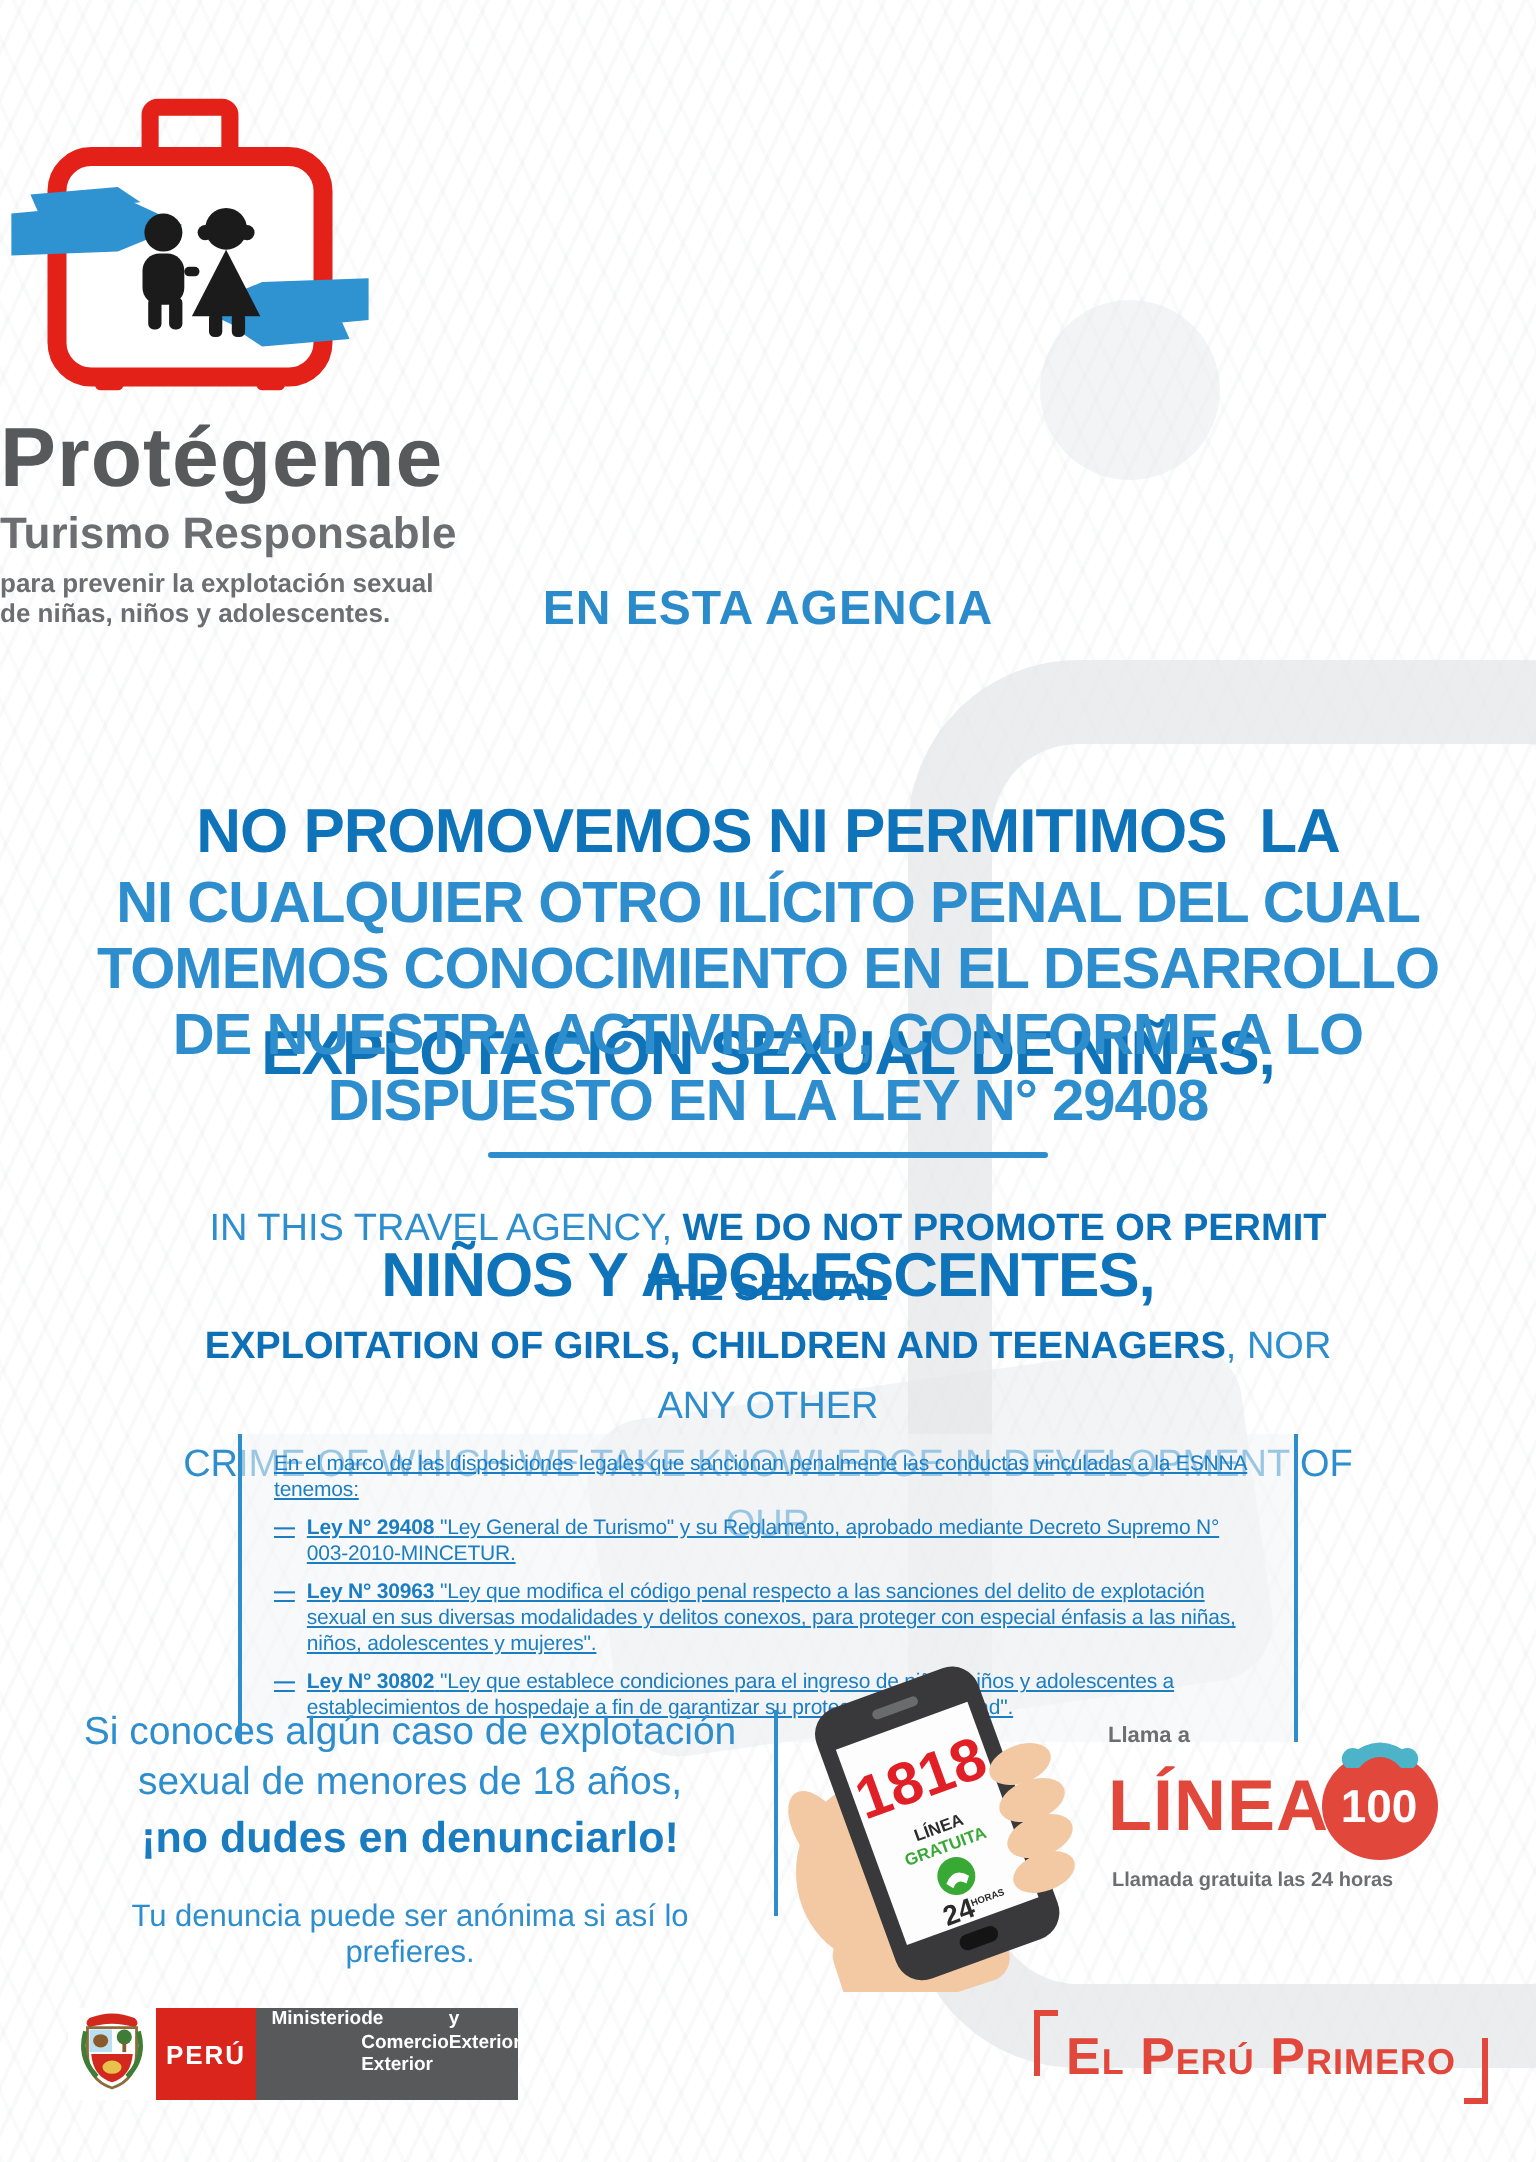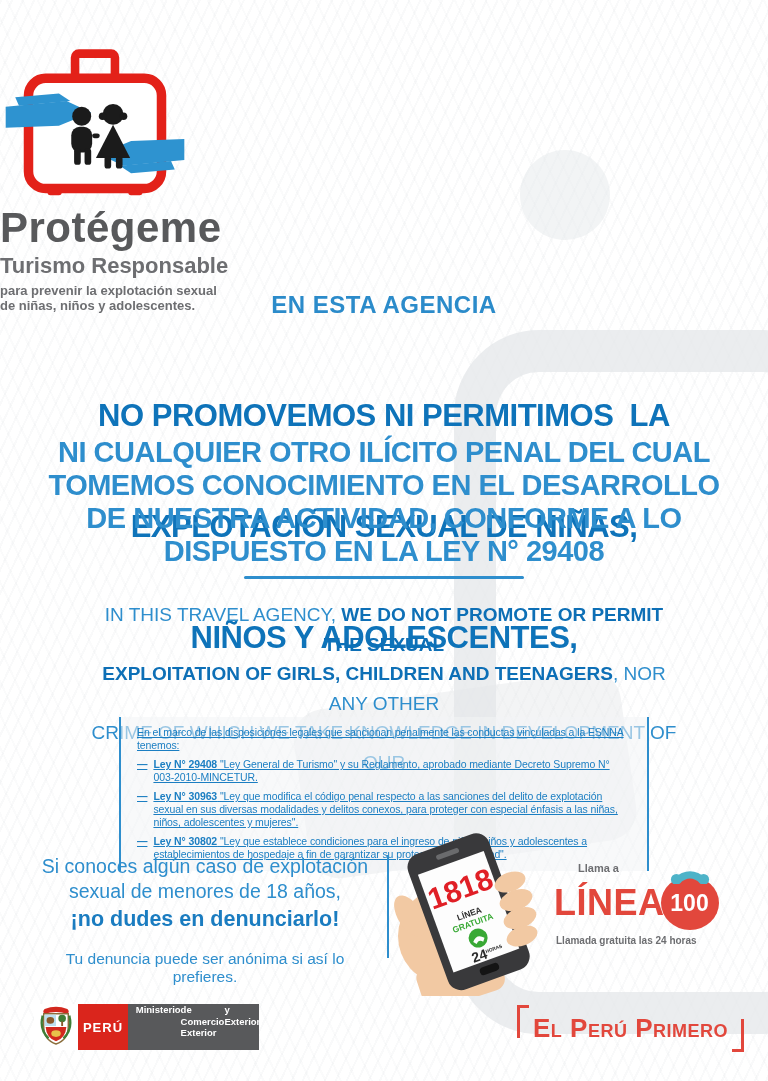--- a/index.html
+++ b/index.html
@@ -58,21 +58,21 @@
   .report .r-line{font-size:19.5px;font-weight:500;line-height:25px;}
   .report .r-strong{font-size:21.5px;font-weight:800;color:#1a7cc0;margin-top:3px;}
   .report .r-anon{font-size:15.5px;font-weight:500;margin-top:18px;}
   .vdivider{position:absolute;left:387px;top:855px;width:2px;height:103px;background:#2e8ecd;}
 
   
   .phone-graphic{position:absolute;left:388px;top:818px;}
 
   
   .linea100{position:absolute;left:554px;top:862px;width:205px;color:#6d6e71;}
-  .llama{font-size:11px;font-weight:700;margin-left:24px;}
+  .llama{font-size:11px;font-weight:700;}
   .l100row{display:flex;align-items:center;margin-top:2px;}
   .l100text{font-size:36px;font-weight:800;color:#e2473c;letter-spacing:0.5px;line-height:1;}
   .l100circle{position:relative;width:58px;height:54px;margin-left:-4px;background:#e2473c;
     border-radius:50%;display:flex;align-items:center;justify-content:center;
     color:#fff;font-size:23px;font-weight:800;}
   .l100handset{position:absolute;top:-12px;left:9px;}
   .l100sub{font-size:10px;font-weight:600;margin-top:5px;margin-left:2px;}
 
   
   .footer-logo{position:absolute;left:34px;top:1004px;height:46px;display:flex;}

